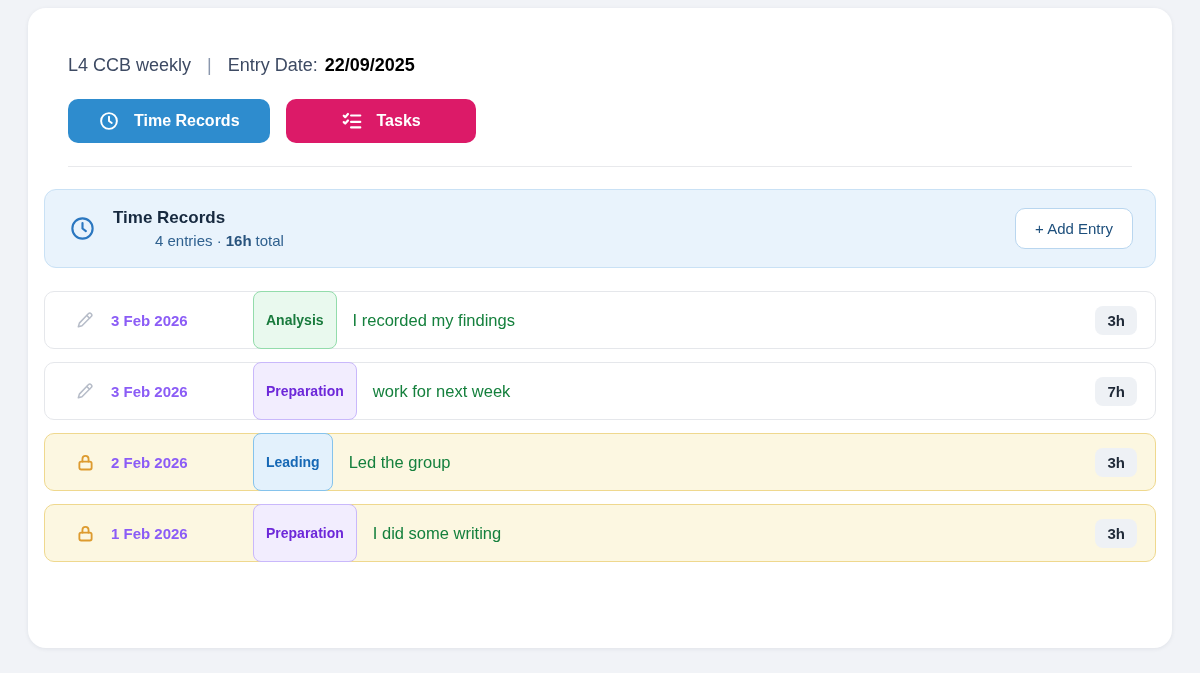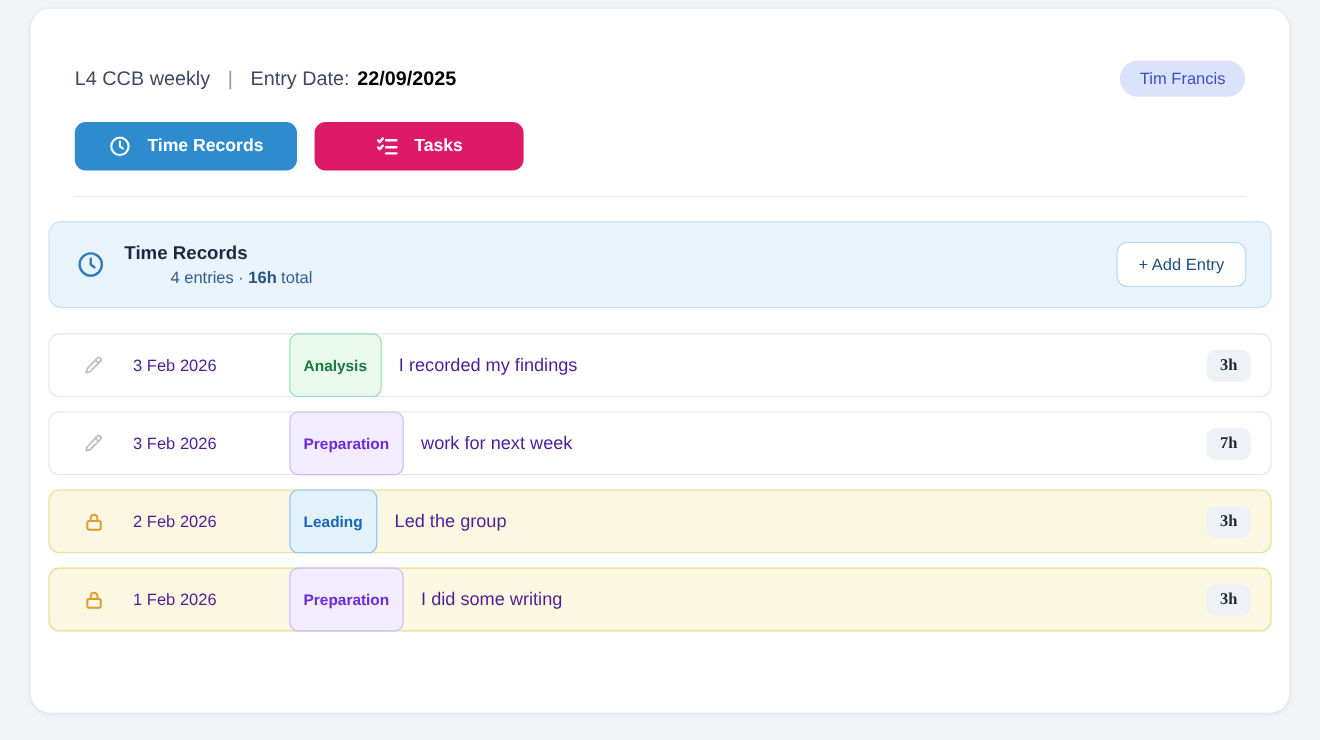--- a/index.html
+++ b/index.html
@@ -23,21 +23,21 @@
   .page-title {
     font-size: 21px;
     font-weight: 700;
     color: #14202e;
     letter-spacing: 0.2px;
   }
   .subtitle-row {
     margin-top: 17px;
     display: flex;
     align-items: center;
-    justify-content: space-between;
+    justify-content: flex-start;
   }
   .subtitle-left {
     display: flex;
     align-items: center;
     font-size: 18px;
     color: #3d4a63;
   }
   .subtitle-sep { color: #8a97ad; margin: 0 16px; font-size: 18px; }
   .start-date-label { margin-right: 7px; }
   .start-date-value { font-weight: 700; color: #000000; }
@@ -109,24 +109,25 @@
   .entry-row.locked {
     background: var(--locked-row-bg, #fcf7e1);
     border-color: var(--locked-row-border, #efd88e);
   }
   .row-icon { width: 22px; display: inline-flex; flex: 0 0 auto; }
   .icon-pencil { color: #b6bcc8; display: none; }
   .icon-lock { color: var(--lock-icon, #dd9b2f); display: none; }
   .entry-row:not(.locked) .icon-pencil { display: inline; }
   .entry-row.locked .icon-lock { display: inline; }
   .entry-date {
-    margin-left: 24px;
+    margin-left: 14px;
     min-width: 142px;
     font-size: 15px;
-    color: #4c1d95;
+    color: #8b5cf6;
+    font-weight: bold;
   }
   .entry-badge {
     font-size: 14px;
     font-weight: 700;
     padding: 20px 12px;
     border-radius: 8px;
     border: 1.5px solid transparent;
     white-space: nowrap;
   }
   .badge-green {
@@ -137,30 +138,29 @@
   .badge-purple {
     background: var(--badge-purple-bg, #f2edfe);
     border-color: var(--badge-purple-border, #c9b8fb);
     color: var(--badge-purple-text, #6d28d9);
   }
   .badge-blue {
     background: var(--badge-blue-bg, #e3f1fc);
     border-color: var(--badge-blue-border, #85c3ec);
     color: var(--badge-blue-text, #1668b5);
   }
-  .entry-desc { margin-left: 16px; font-size: 16.5px; color: #4c1d95; }
+  .entry-desc { margin-left: 16px; font-size: 16.5px; color: #15803d; }
   .entry-hours {
     margin-left: auto;
     background: #eef1f5;
     color: #1f2937;
     font-size: 15px;
     font-weight: 700;
     padding: 6px 12px;
     border-radius: 8px;
-    font-family: Liberation Serif, serif;
   }
   .footer-total {
     margin-top: 20px;
     padding-right: 18px;
     text-align: right;
     font-size: 15px;
     color: #6b7280;
   }
   .footer-total b { color: #1f2937; margin-left: 5px; }
   svg { display: block; }
@@ -172,21 +172,20 @@
 
   <div class="header-block">
 
     <div class="subtitle-row">
       <div class="subtitle-left">
         <span>L4 CCB weekly</span>
         <span class="subtitle-sep">|</span>
         <span class="start-date-label">Entry Date:</span>
         <span class="start-date-value">22/09/2025</span>
       </div>
-      <span class="user-badge">Tim Francis</span>
     </div>
 
     <div class="btn-row">
       <button class="pill-btn btn-time">
         <span>
           <svg width="22" height="22" viewBox="0 0 24 24" fill="none" stroke="#ffffff" stroke-width="2.1" stroke-linecap="round" stroke-linejoin="round">
             <circle cx="12" cy="12" r="8.6"></circle>
             <path d="M12 7.4 V12 L15 14.2"></path>
           </svg>
         </span>

